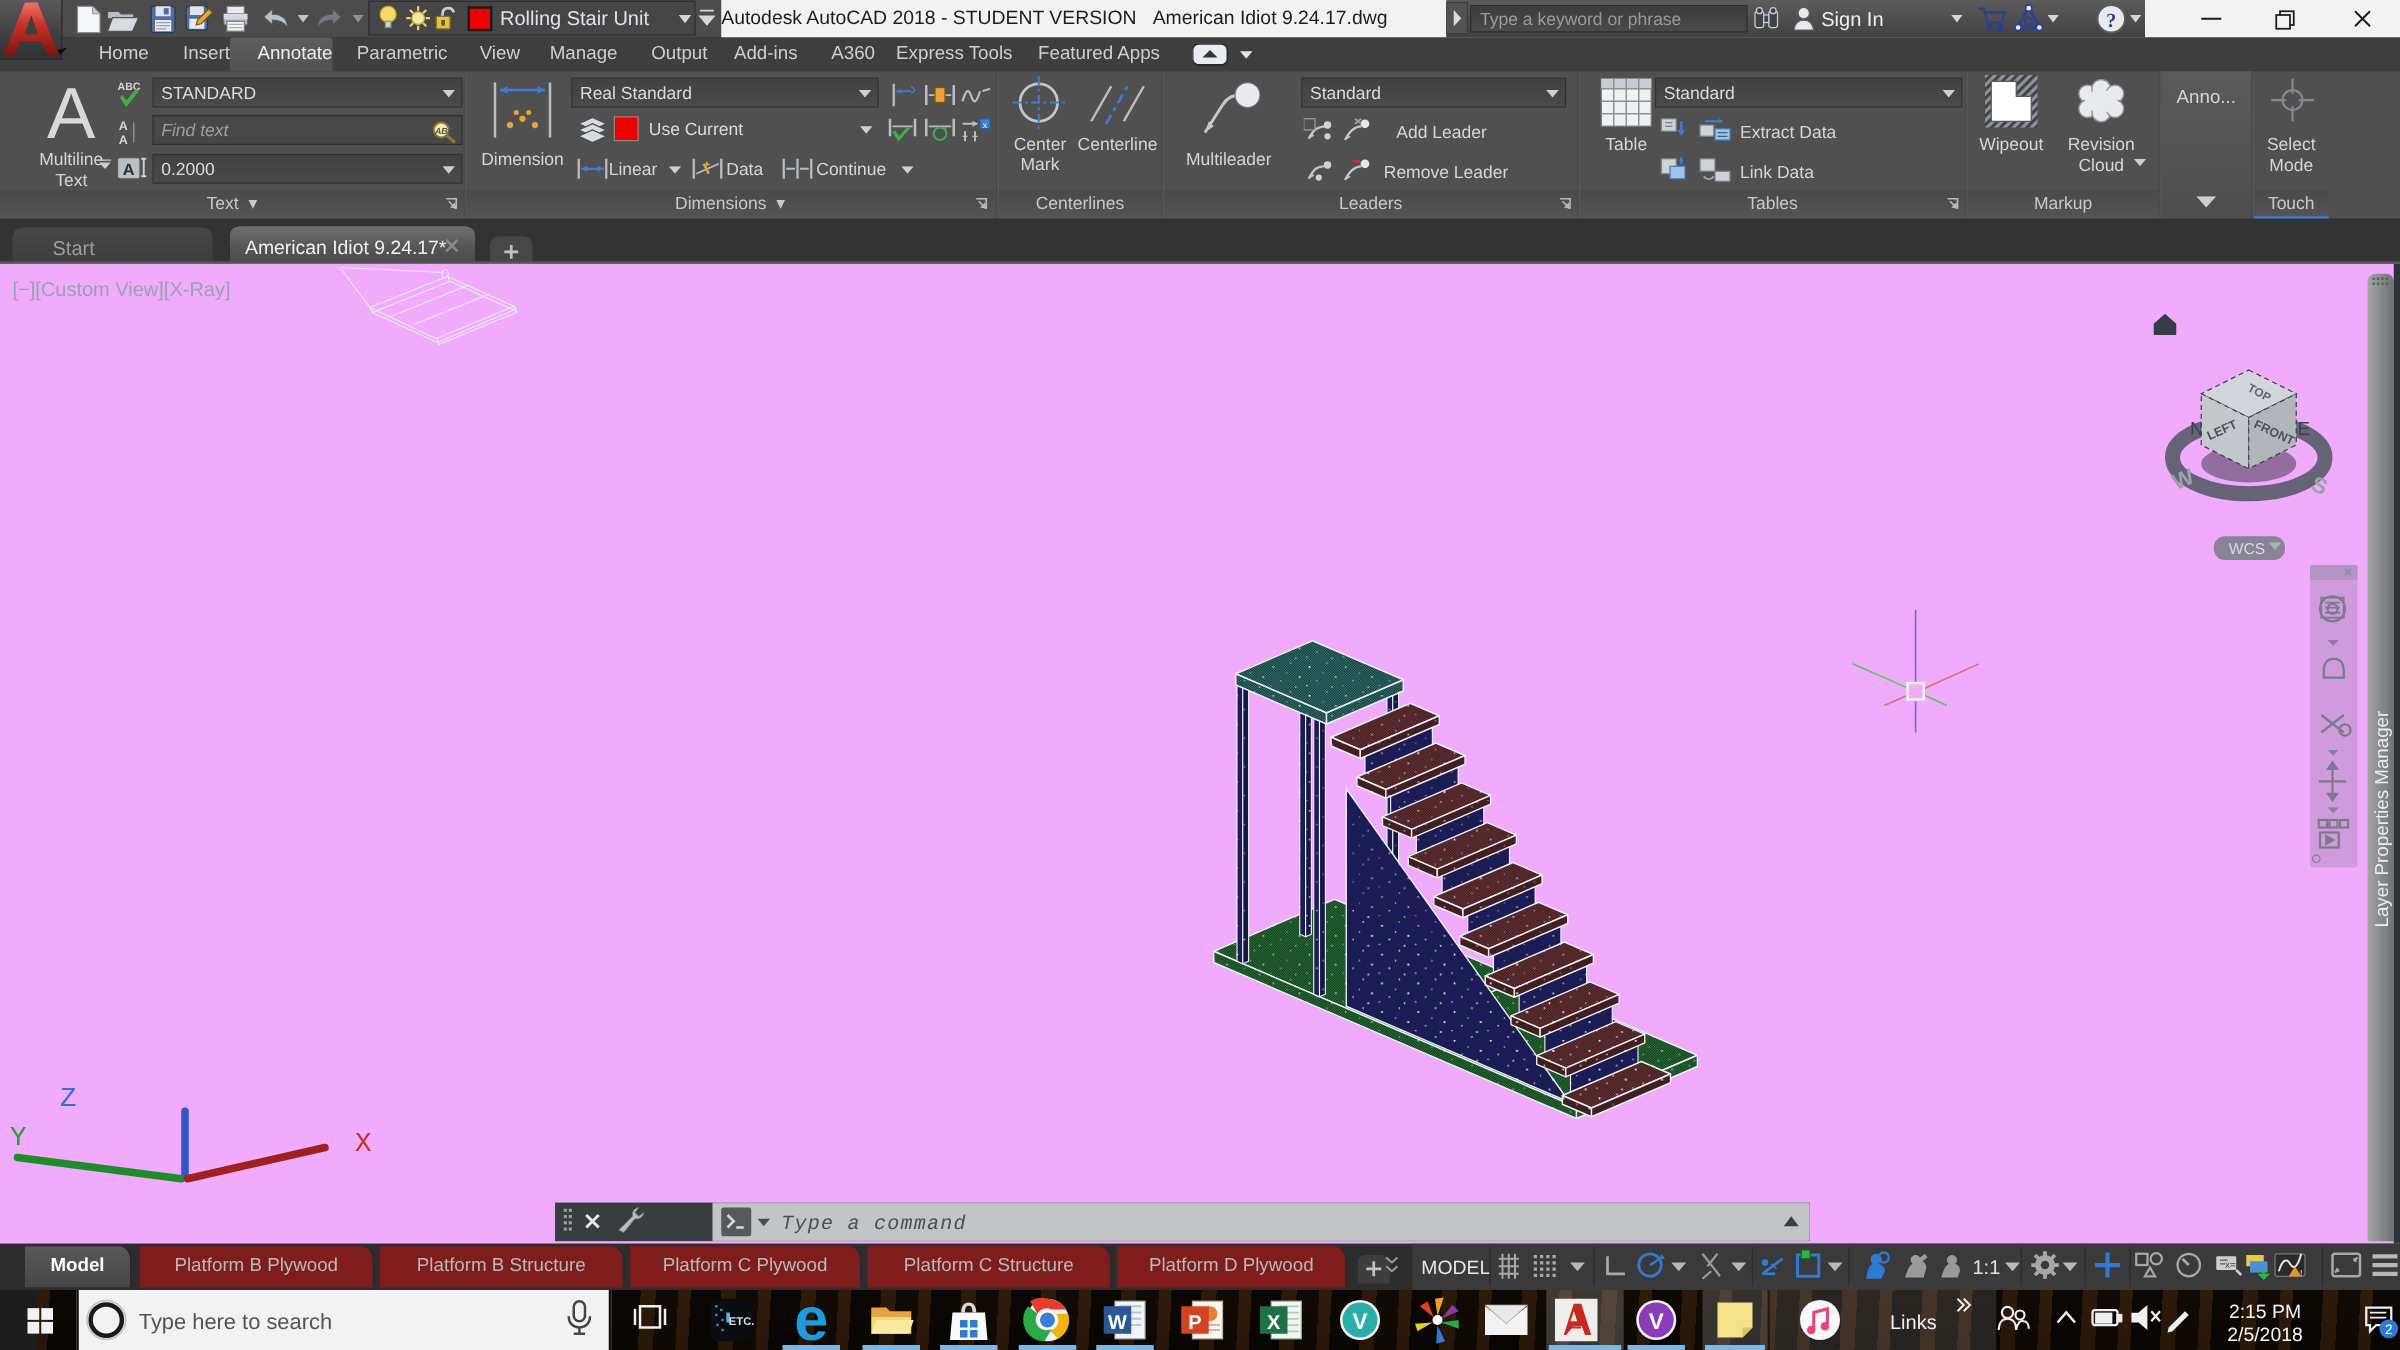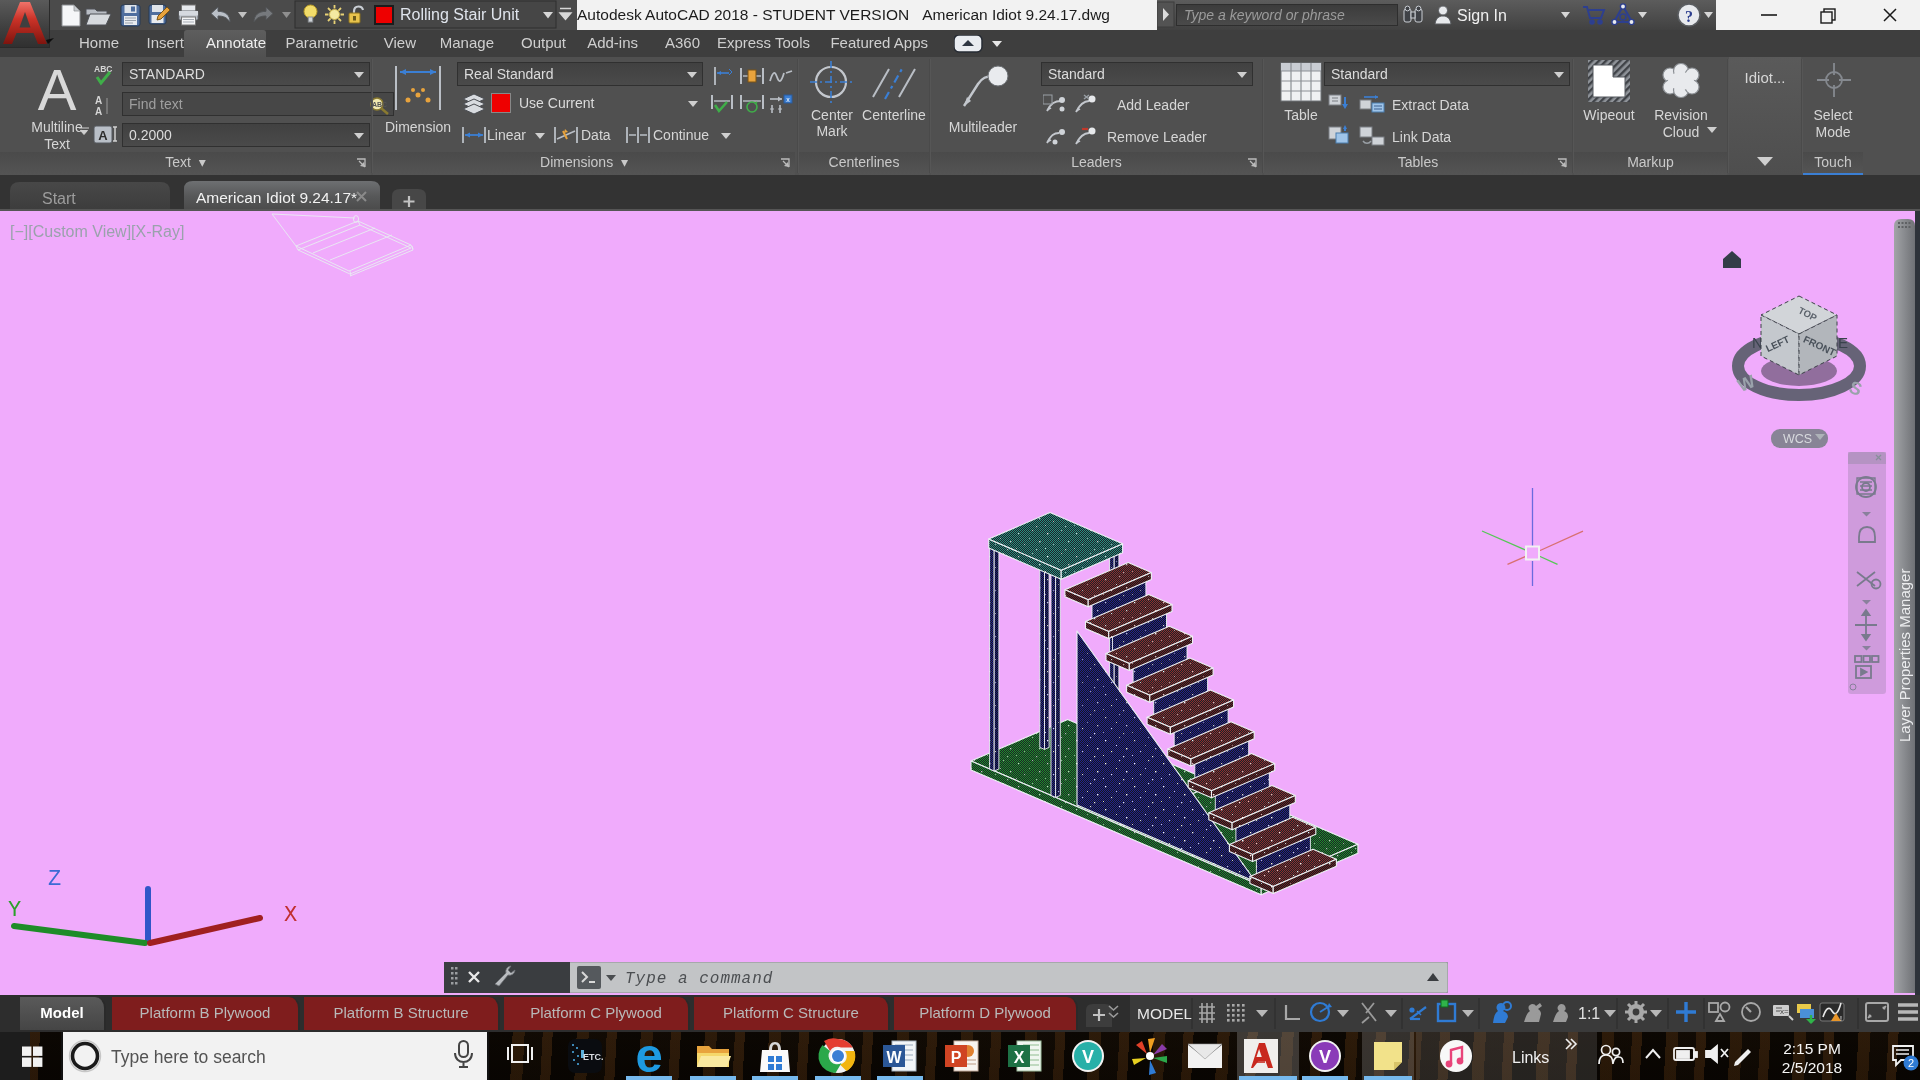--- a/index.html
+++ b/index.html
@@ -6,21 +6,21 @@
 html,body{width:1920px;height:1080px;overflow:hidden;background:#232a33;font-family:"Liberation Sans",sans-serif}
 .abs{position:absolute}
 #page{position:relative;width:1920px;height:1080px}
 
 #titlebar{position:absolute;left:0;top:0;width:1920px;height:30px;background:#4b4b4b}
 #title-white{position:absolute;left:577px;top:0;width:1139px;height:30px;background:#f2f2f2}
 #title-white2{position:absolute;left:1716px;top:0;width:204px;height:30px;background:#f2f2f2}
 #title-text{position:absolute;left:577px;top:0;width:580px;height:30px;color:#1c1c1c;font-size:15.5px;line-height:29px;text-align:left;white-space:nowrap}
 #alogo{position:absolute;left:0;top:0;width:50px;height:48px;background:linear-gradient(180deg,#5a5a5a 0%,#3f3f3f 60%,#303030 100%);z-index:60;border-right:1px solid #2a2a2a;border-bottom:1px solid #2a2a2a}
 #infocenter{position:absolute;left:1157px;top:0;width:559px;height:30px;background:linear-gradient(180deg,#5c5c5c,#414141)}
-#ic-search{position:absolute;left:1176px;top:4px;width:222px;height:22px;background:linear-gradient(180deg,#3c3c3c,#4a4a4a);border:1px solid #2e2e2e;color:#9b9b9b;font-style:italic;font-size:14px;line-height:20px;padding-left:7px}
+#ic-search{position:absolute;left:1176px;top:4px;width:222px;height:22px;background:linear-gradient(180deg,#3c3c3c,#4a4a4a);border:1px solid #2e2e2e;color:#9b9b9b;font-size:14px;line-height:20px;padding-left:7px}
 
 #ribbontabs{position:absolute;left:0;top:30px;width:1920px;height:27px;background:#3e3e3e}
 .rtab{position:absolute;top:0;height:27px;color:#cfcfcf;font-size:15px;line-height:26px;text-align:right}
 .rtab.active{background:linear-gradient(180deg,#5e5e5e,#505050);color:#eee;border-radius:3px 3px 0 0}
 
 #ribbon{position:absolute;left:0;top:57px;width:1920px;height:118px;background:#505050}
 .rsep{position:absolute;top:2px;width:2px;height:114px;background:linear-gradient(90deg,#444,#5c5c5c)}
 .panel{position:absolute;top:0;height:118px}
 .pl-row{position:absolute;left:0;top:95px;width:100%;height:23px;background:linear-gradient(180deg,#4a4a4a,#545454);color:#c9c9c9;font-size:14px;line-height:21px;text-align:center}
 .dd{position:absolute;height:24px;background:linear-gradient(180deg,#414141,#4a4a4a);border:1px solid #303030;color:#dcdcdc;font-size:14px;line-height:22px;padding-left:6px;white-space:nowrap}
@@ -223,21 +223,21 @@
           <text x="2" y="10" font-size="10" font-weight="bold" fill="#d5d5d5" font-family="Liberation Sans">A</text>
           <text x="2" y="21" font-size="10" font-weight="bold" fill="#d5d5d5" font-family="Liberation Sans">A</text>
           <path d="M14 4v16" stroke="#9a9a9a"></path>
         </svg>
       <svg class="abs" style="left:93px;top:66px" width="26" height="24" viewBox="0 0 26 24">
           <rect x="1" y="3" width="18" height="17" rx="2" fill="#b9bfc7" stroke="#55595e"></rect>
           <text x="10" y="17" font-size="13" font-weight="bold" fill="#2e2e2e" text-anchor="middle" font-family="Liberation Sans">A</text>
           <path d="M22 4v14M20 4h4M20 18h4" stroke="#d0d0d0" stroke-width="1.5"></path>
         </svg>
       <div class="dd" style="left:122px;top:5px;width:248px">STANDARD<span class="arr"></span></div>
-      <div class="dd" style="left:122px;top:35px;width:272px;background:#474747;color:#9f9f9f;">Find text
+      <div class="dd" style="left:122px;top:35px;width:248px;background:#474747;color:#9f9f9f;font-style:italic">Find text
         <svg class="abs" style="right:3px;top:2px" width="22" height="20" viewBox="0 0 22 20">
             <circle cx="9" cy="9" r="6" fill="#f2e9b0" stroke="#8a7a30" stroke-width="1.6"></circle>
             <path d="M13.5 13.5L20 19" stroke="#8a7a30" stroke-width="2.5"></path>
             <text x="4" y="12" font-size="7" font-weight="bold" fill="#555">ABC</text>
           </svg>
       </div>
       <div class="dd" style="left:122px;top:66px;width:248px">0.2000<span class="arr"></span></div>
       <div class="pl-row" style="top:95px;height:23px;width:371px">Text&nbsp;&nbsp;▾
         <svg class="abs" style="right:4px;top:5px" width="12" height="12" viewBox="0 0 12 12">
             <path d="M2 2h8v8M10 10L4 4" stroke="#bbb" stroke-width="1.3" fill="none"></path>
@@ -472,21 +472,21 @@
       </svg>
       <div class="btn-label" style="left:54px;top:50px;width:106px;line-height:17px">Revision<br>Cloud</div>
       <svg class="abs" style="left:133px;top:70px" width="10" height="7">
           <path d="M0 0l5 6 5-6z" fill="#cfcfcf"></path>
         </svg>
       <div class="pl-row" style="top:95px;width:153px">Markup</div>
     </div>
     <div class="rsep" style="left:1727px"></div>
 
     <div class="panel" style="left:1729px;width:72px;background:linear-gradient(180deg,#5a5a5a,#4e4e4e);height:118px">
-      <div class="btn-label" style="left:0;top:12px;width:72px;font-size:15px">Idiot...</div>
+      <div class="btn-label" style="left:0;top:12px;width:72px;font-size:15px">Anno...</div>
       <svg class="abs" style="left:28px;top:100px" width="16" height="10">
           <path d="M0 0l8 9 8-9z" fill="#cfcfcf"></path>
         </svg>
     </div>
     <div class="rsep" style="left:1801px"></div>
     <div class="panel" style="left:1803px;width:60px">
       <svg class="abs" style="left:12px;top:4px" width="38" height="38" viewBox="0 0 38 38">
         <circle cx="19" cy="19" r="8" fill="none" stroke="#85898f" stroke-width="1.8"></circle>
         <path d="M19 2v12M19 24v12M2 19h12M24 19h12" stroke="#85898f" stroke-width="1.8"></path>
       </svg>

